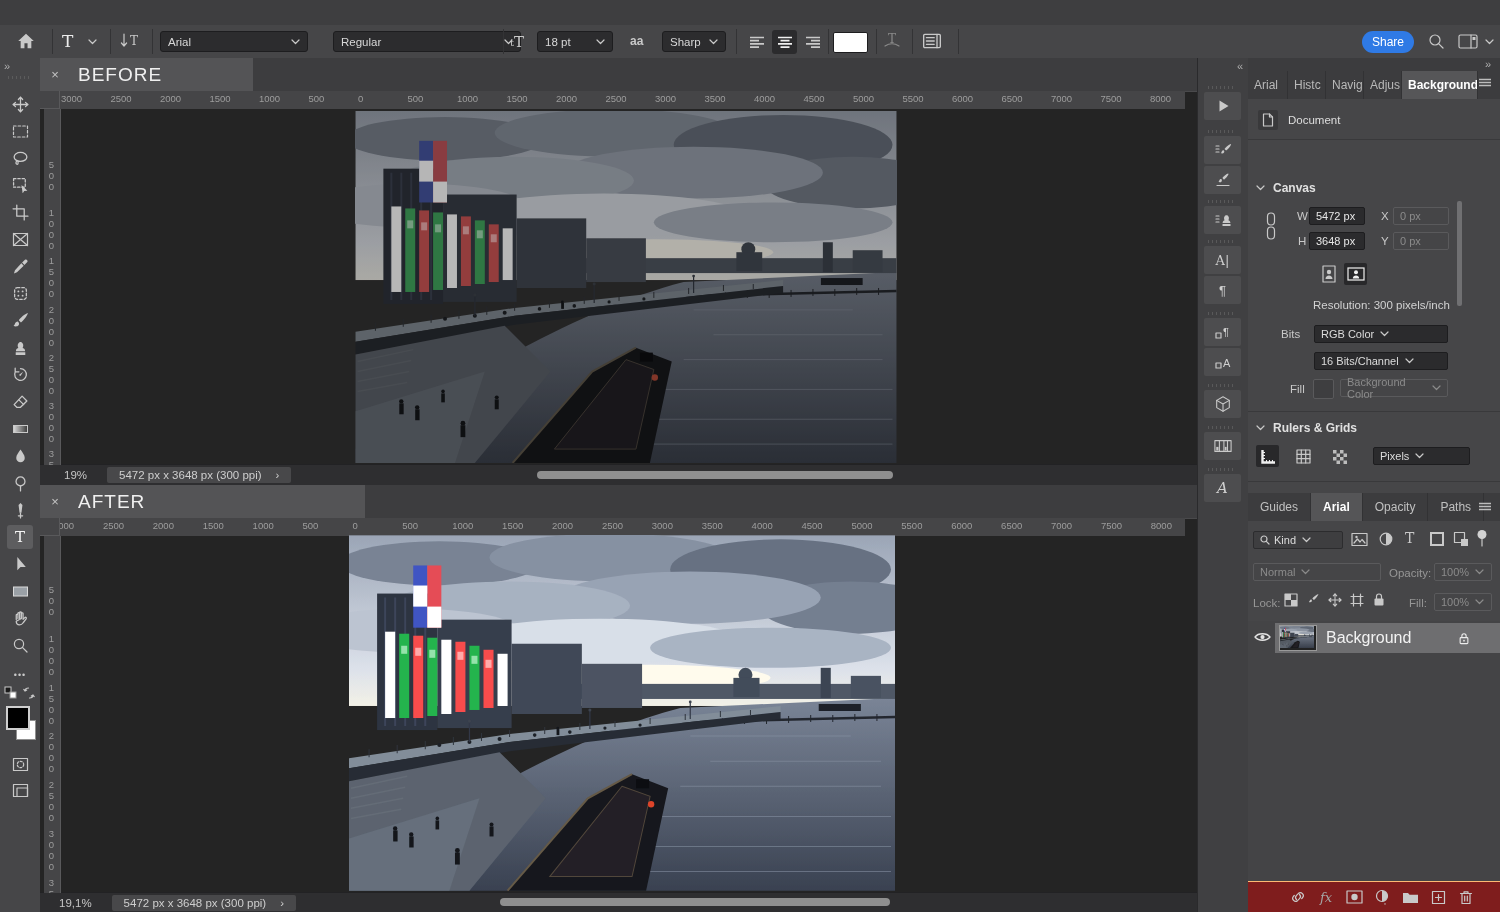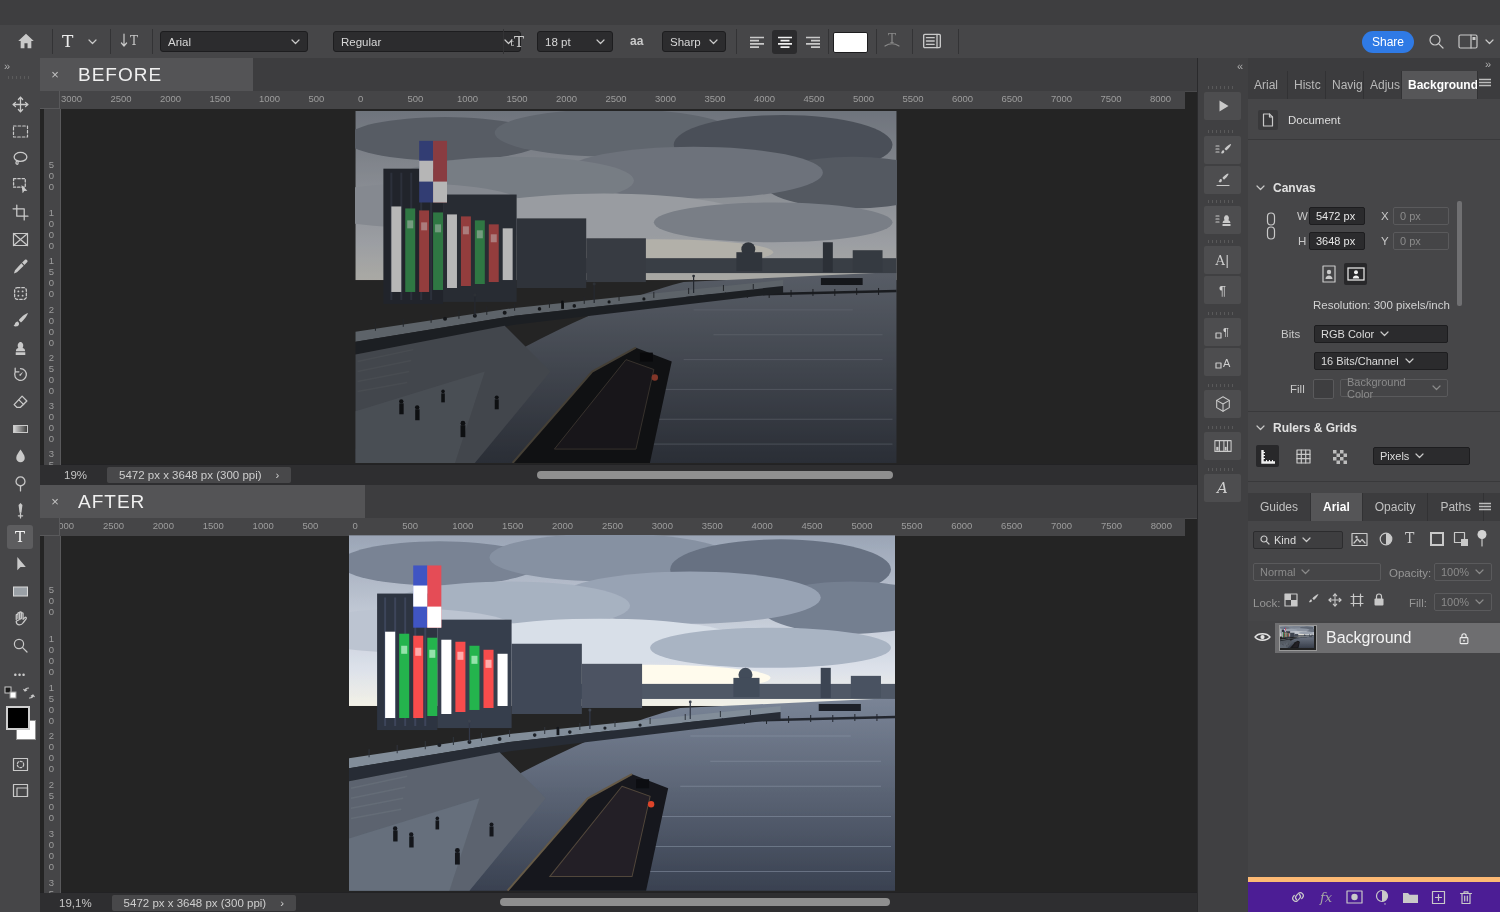--- a/index.html
+++ b/index.html
@@ -77,21 +77,21 @@
   .ptile.active{background:#28282a;}
   .vthumb{position:absolute;width:5px;background:#707072;border-radius:2px;}
 
   
   .ltabs{position:absolute;left:0;right:0;height:28px;background:#3c3c3e;display:flex;}
   .ltab{display:flex;align-items:center;padding:0 12px;font-size:12px;color:#c0c0c0;border-right:1px solid #323234;}
   .ltab.active{background:#555557;color:#fff;font-weight:bold;}
   .dis{color:#969696;}
   .layerrow{position:absolute;height:30px;background:#6e6e70;display:flex;align-items:center;}
   .thumbbox{width:36px;height:24px;border:1px solid #9a9a9a;overflow:hidden;background:#222;flex:none;}
-  .lbot{position:absolute;left:0;right:0;bottom:0;height:30px;background:#4c1d95;border-top:5px solid #fdba74;}
+  .lbot{position:absolute;left:0;right:0;bottom:0;height:30px;background:#7f1d1d;border-top:1px solid #fdba74;}
   .lboticon{position:absolute;top:7px;display:flex;align-items:center;justify-content:center;width:18px;height:16px;}
   .menuicon{position:absolute;display:flex;align-items:center;justify-content:center;}
 </style>
 </head>
 <body>
 
 <div class="app">
 
   <svg width="0" height="0" style="position:absolute" aria-hidden="true">
     <defs>

